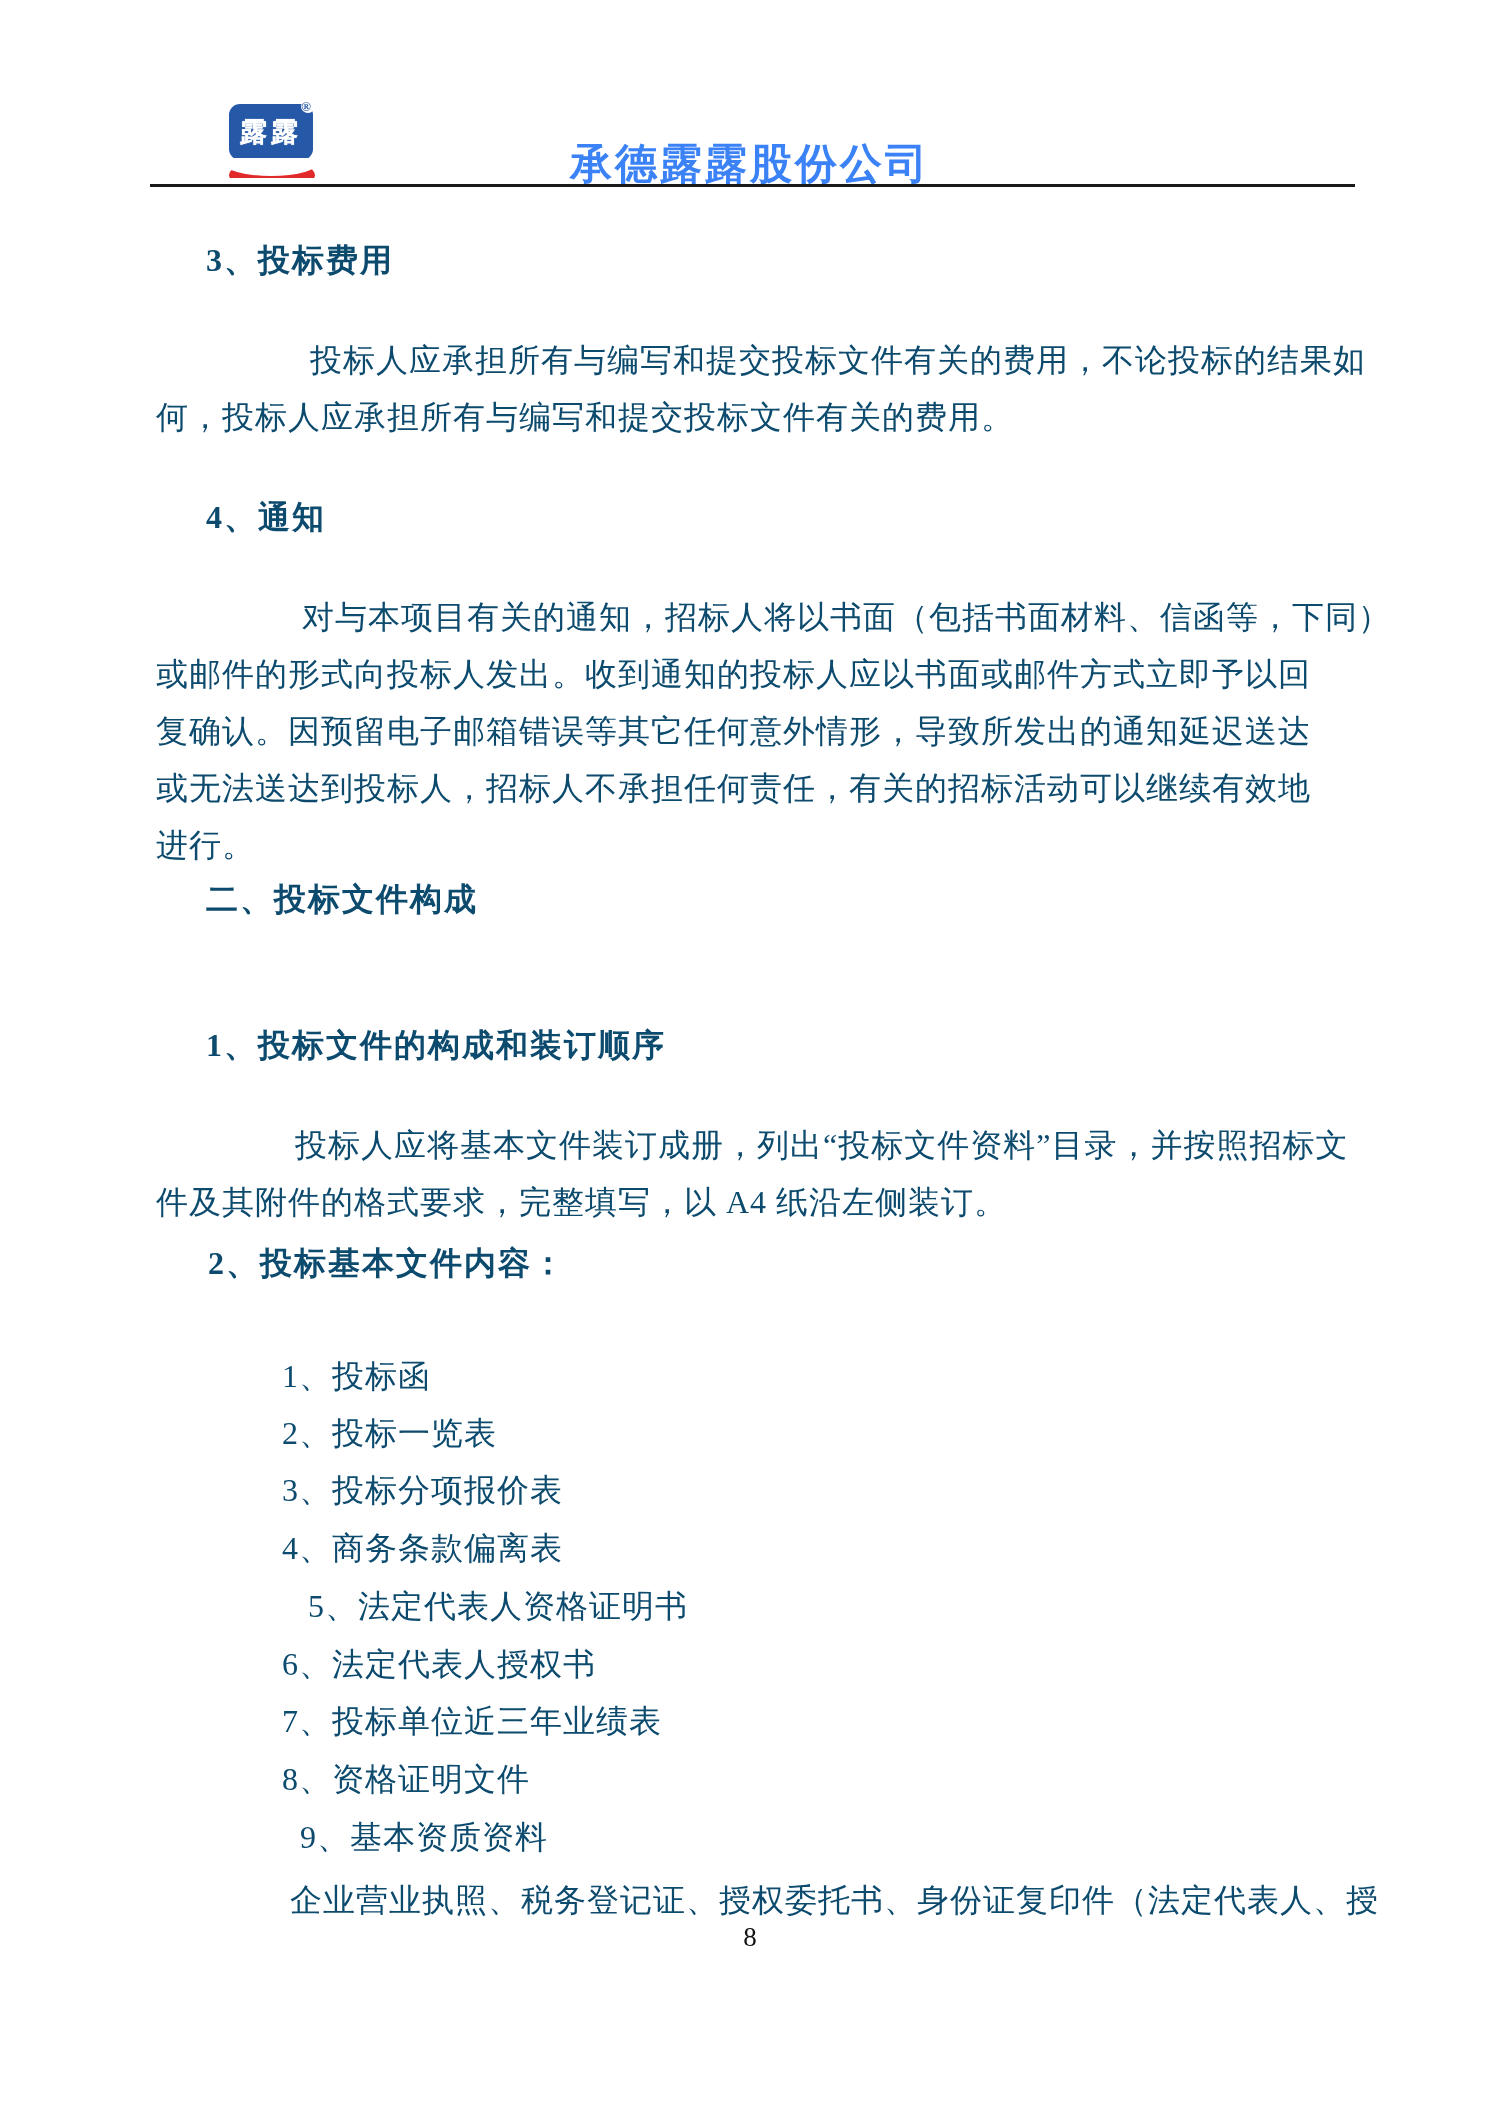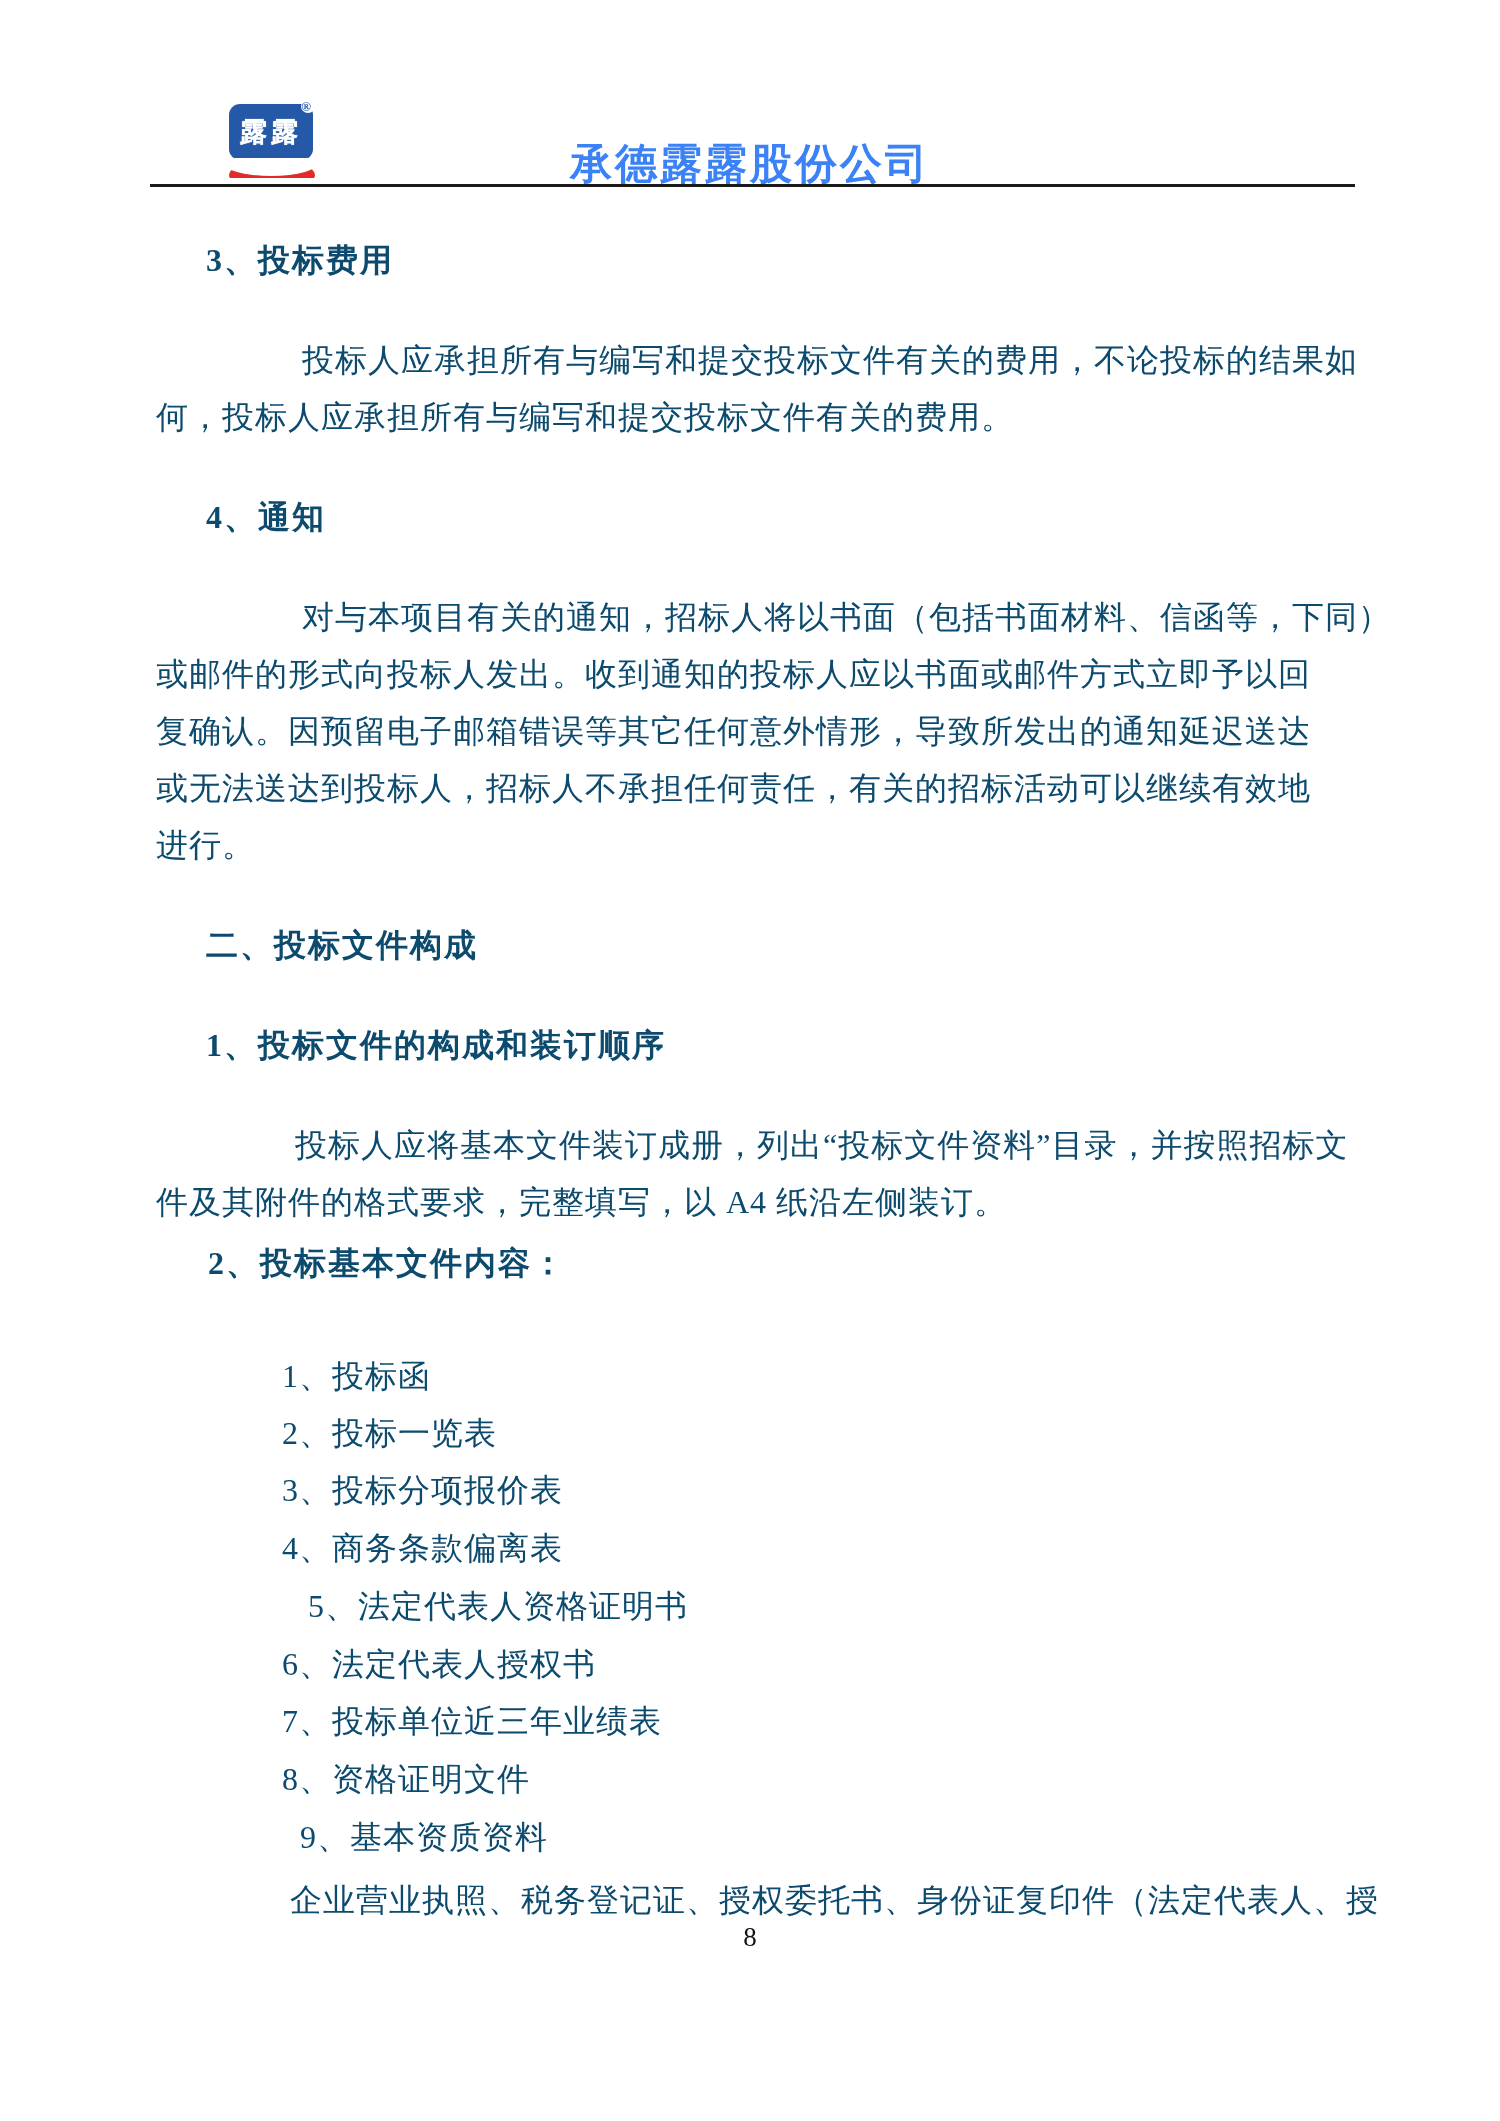--- a/index.html
+++ b/index.html
@@ -87,31 +87,31 @@
         <span>露露</span>
         <span class="logo-reg">®</span>
       </div>
       <div class="logo-swoosh"></div>
     </div>
     <div class="company-title">承德露露股份公司</div>
     <div class="header-rule"></div>
   </div>
 
   <div class="line heading" style="left:206px;top:240px;">3、投标费用</div>
-  <div class="line" style="left:302px;top:340px;">投标人应承担所有与编写和提交投标文件有关的费用，不论投标的结果如</div>
+  <div class="line" style="left:310px;top:340px;">投标人应承担所有与编写和提交投标文件有关的费用，不论投标的结果如</div>
   <div class="line" style="left:156px;top:397px;">何，投标人应承担所有与编写和提交投标文件有关的费用。</div>
 
   <div class="line heading" style="left:206px;top:497px;">4、通知</div>
   <div class="line" style="left:302px;top:597px;">对与本项目有关的通知，招标人将以书面（包括书面材料、信函等，下同）</div>
   <div class="line" style="left:156px;top:654px;">或邮件的形式向投标人发出。收到通知的投标人应以书面或邮件方式立即予以回</div>
   <div class="line" style="left:156px;top:711px;">复确认。因预留电子邮箱错误等其它任何意外情形，导致所发出的通知延迟送达</div>
   <div class="line" style="left:156px;top:768px;">或无法送达到投标人，招标人不承担任何责任，有关的招标活动可以继续有效地</div>
   <div class="line" style="left:156px;top:825px;">进行。</div>
 
-  <div class="line heading" style="left:206px;top:925px;">二、投标文件构成</div>
+  <div class="line heading" style="left:206px;top:879px;">二、投标文件构成</div>
 
   <div class="line heading" style="left:206px;top:1025px;">1、投标文件的构成和装订顺序</div>
   <div class="line" style="left:295px;top:1125px;">投标人应将基本文件装订成册，列出“投标文件资料”目录，并按照招标文</div>
   <div class="line" style="left:156px;top:1182px;">件及其附件的格式要求，完整填写，以 A4 纸沿左侧装订。</div>
 
   <div class="line heading" style="left:208px;top:1243px;">2、投标基本文件内容：</div>
 
   <div class="line" style="left:282px;top:1356px;">1、投标函</div>
   <div class="line" style="left:282px;top:1413px;">2、投标一览表</div>
   <div class="line" style="left:282px;top:1470px;">3、投标分项报价表</div>

